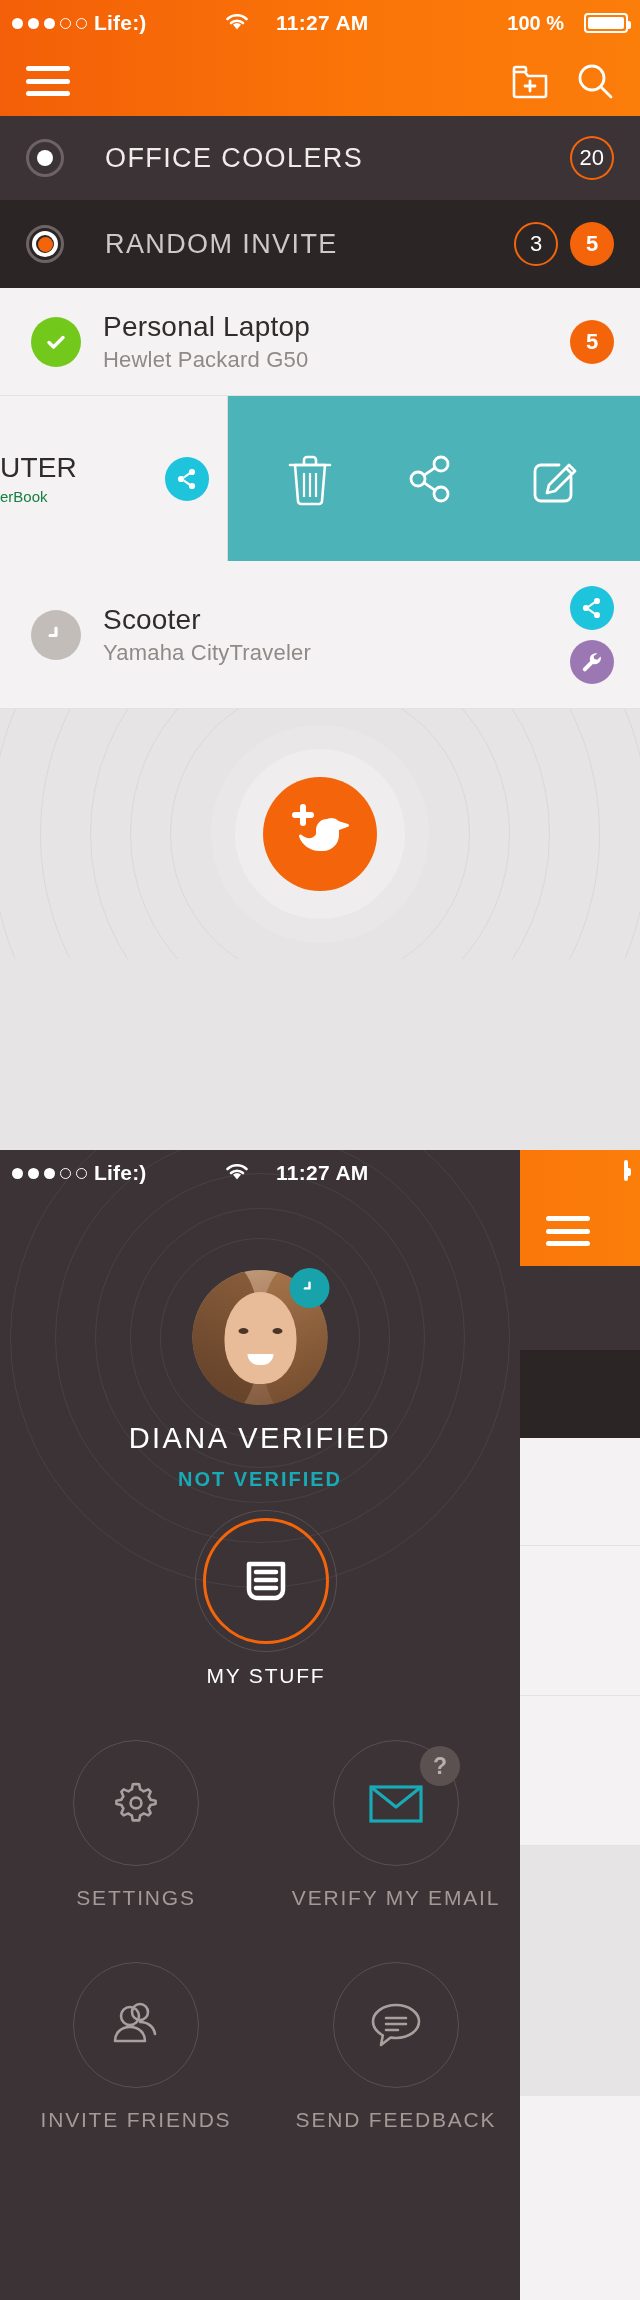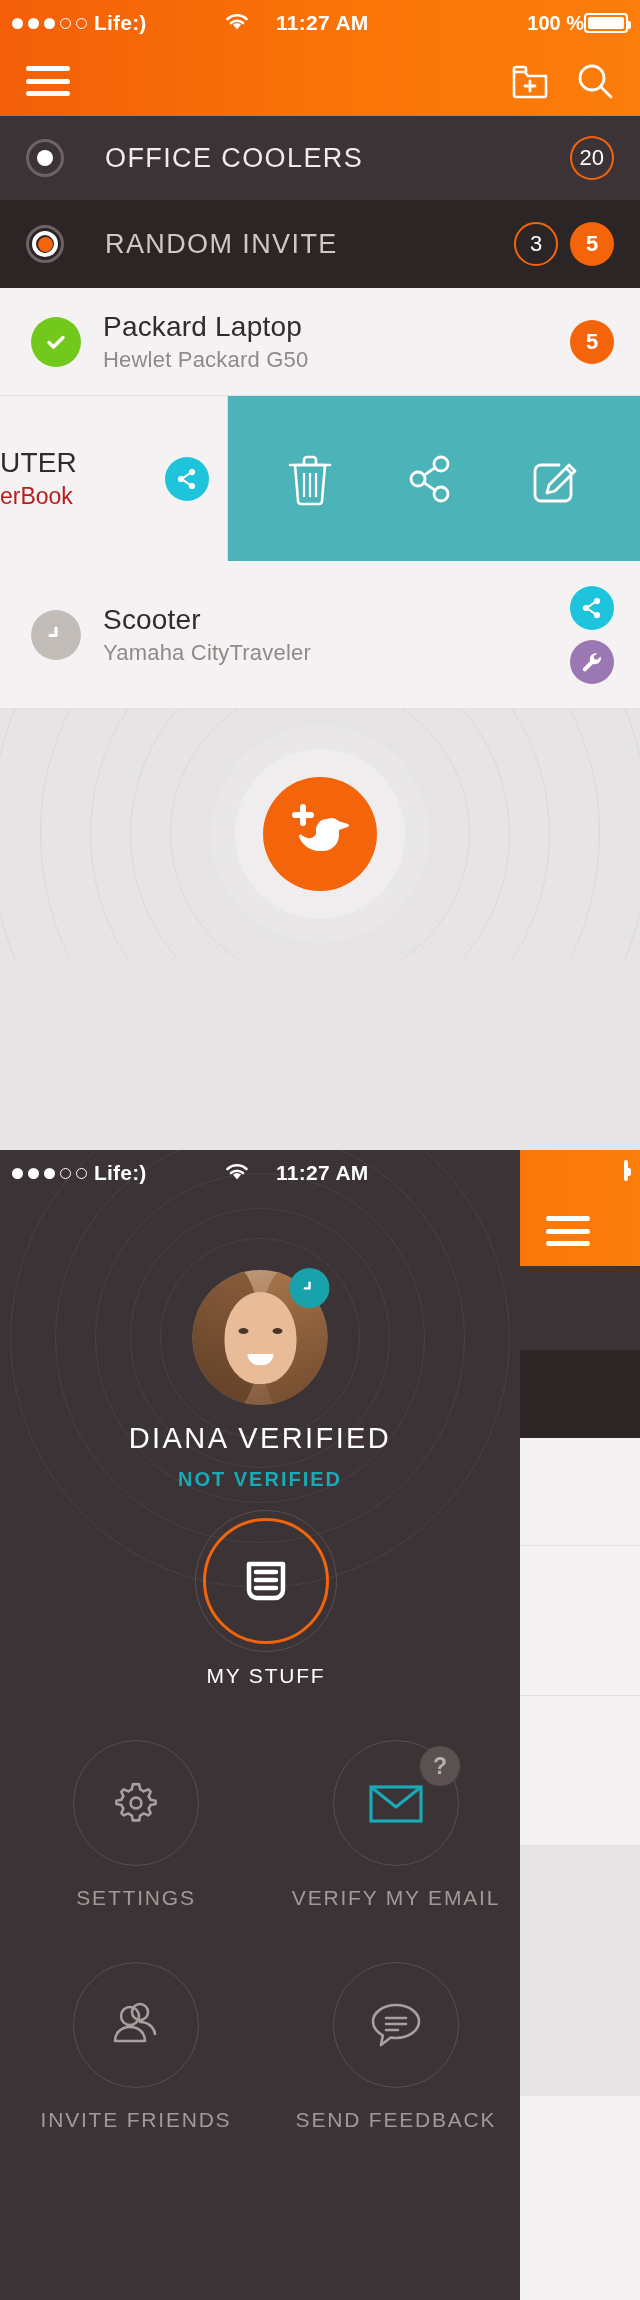--- a/index.html
+++ b/index.html
@@ -13,21 +13,21 @@
   .statusbar { position:relative; height:46px; display:flex; align-items:center;
      color:#fff; font-size:21px; font-weight:bold; }
   .sb-orange { background:linear-gradient(90deg,#f35f08 0%, #fa7408 55%, #fb7d0a 100%); }
   .sb-left { position:absolute; left:12px; display:flex; align-items:center; gap:7px; }
   .dots { display:flex; align-items:center; gap:5px; }
   .dot { width:11px; height:11px; border-radius:50%; background:#fff; }
   .dot.hollow { background:transparent; border:1.6px solid #fff; }
   .carrier { font-size:21px; font-weight:bold; letter-spacing:0.2px; }
   .sb-wifi { position:absolute; left:222px; top:10px; }
   .sb-time { position:absolute; left:276px; font-size:21px; font-weight:bold; letter-spacing:0.3px; }
-  .sb-right { position:absolute; right:12px; display:flex; align-items:center; gap:0; font-size:20px; font-weight:bold;}
+  .sb-right { position:absolute; right:12px; display:flex; align-items:center; gap:20px; font-size:20px; font-weight:bold;}
   .battery { width:44px; height:20px; border:2px solid #fff; border-radius:4px; position:relative; }
   .battery::after { content:""; position:absolute; right:-5px; top:6px; width:3px; height:8px; background:#fff; border-radius:0 2px 2px 0;}
   .battery i { display:block; position:absolute; left:2px; top:2px; bottom:2px; right:2px; background:#fff; border-radius:2px; }
 
   .navbar { height:70px; background:linear-gradient(90deg,#f35f08 0%, #fa7408 55%, #fb7d0a 100%);
      display:flex; align-items:center; justify-content:space-between; padding:0 26px; }
   .hamburger { width:44px; height:30px; display:flex; flex-direction:column; justify-content:space-between; cursor:pointer;}
   .hamburger span { display:block; height:5px; background:#fff; border-radius:3px; }
   .nav-actions { display:flex; align-items:center; gap:26px; }
 
@@ -69,21 +69,21 @@
   .pill.orange { background:#f4650b; color:#fff; font-size:22px; font-weight:bold; }
   .pill.cyan { background:#1ec3dc; }
   .pill.purple { background:#9b78b4; }
 
   
   .swiped { position:relative; height:165px; display:flex; background:#f4f2f2; }
   .swiped-left { width:228px; display:flex; align-items:center; justify-content:space-between;
       padding-left:0; padding-right:18px; background:#f4f2f2; border-right:1px solid #ddd9d8;}
   .sw-text { padding-left:0; }
   .sw-title { font-size:28px; color:#2f2c2b; letter-spacing:0.2px; }
-  .sw-sub { font-size:23px; color:#b91c1c; margin-top:4px; }
+  .sw-sub { font-size:15px; color:#15803d; margin-top:4px; }
   .swiped-actions { flex:1; background:#4cb3b8; display:flex; align-items:center;
       justify-content:space-around; padding:0 22px; }
 
   
   .fabzone { position:relative; height:250px; background:#e6e4e4; overflow:hidden; }
   .ring { position:absolute; left:50%; top:50%; transform:translate(-50%,-50%); border-radius:50%;
       border:1px solid #dbd8d8; }
   .fab { position:absolute; left:50%; top:50%; transform:translate(-50%,-50%);
       width:114px; height:114px; border-radius:50%; background:#f4650b;
       display:flex; align-items:center; justify-content:center; z-index:5;}
@@ -227,21 +227,21 @@
     <div class="items">
       <div class="timeline"></div>
 
       <div class="item">
         <span class="it-icon green">
           <svg width="26" height="26" viewBox="0 0 26 26">
               <path d="M6 13.5l4.5 4.5L20 8.5" fill="none" stroke="#fff" stroke-width="3.4" stroke-linecap="round" stroke-linejoin="round"></path>
             </svg>
         </span>
         <span class="it-text">
-          <div class="it-title">Packard Laptop</div>
+          <div class="it-title">Personal Laptop</div>
           <div class="it-sub">Hewlet Packard G50</div>
         </span>
         <span class="pill orange">5</span>
       </div>
 
       <div class="swiped">
         <div class="swiped-left">
           <span class="sw-text">
             <div class="sw-title">UTER</div>
             <div class="sw-sub">erBook</div>

